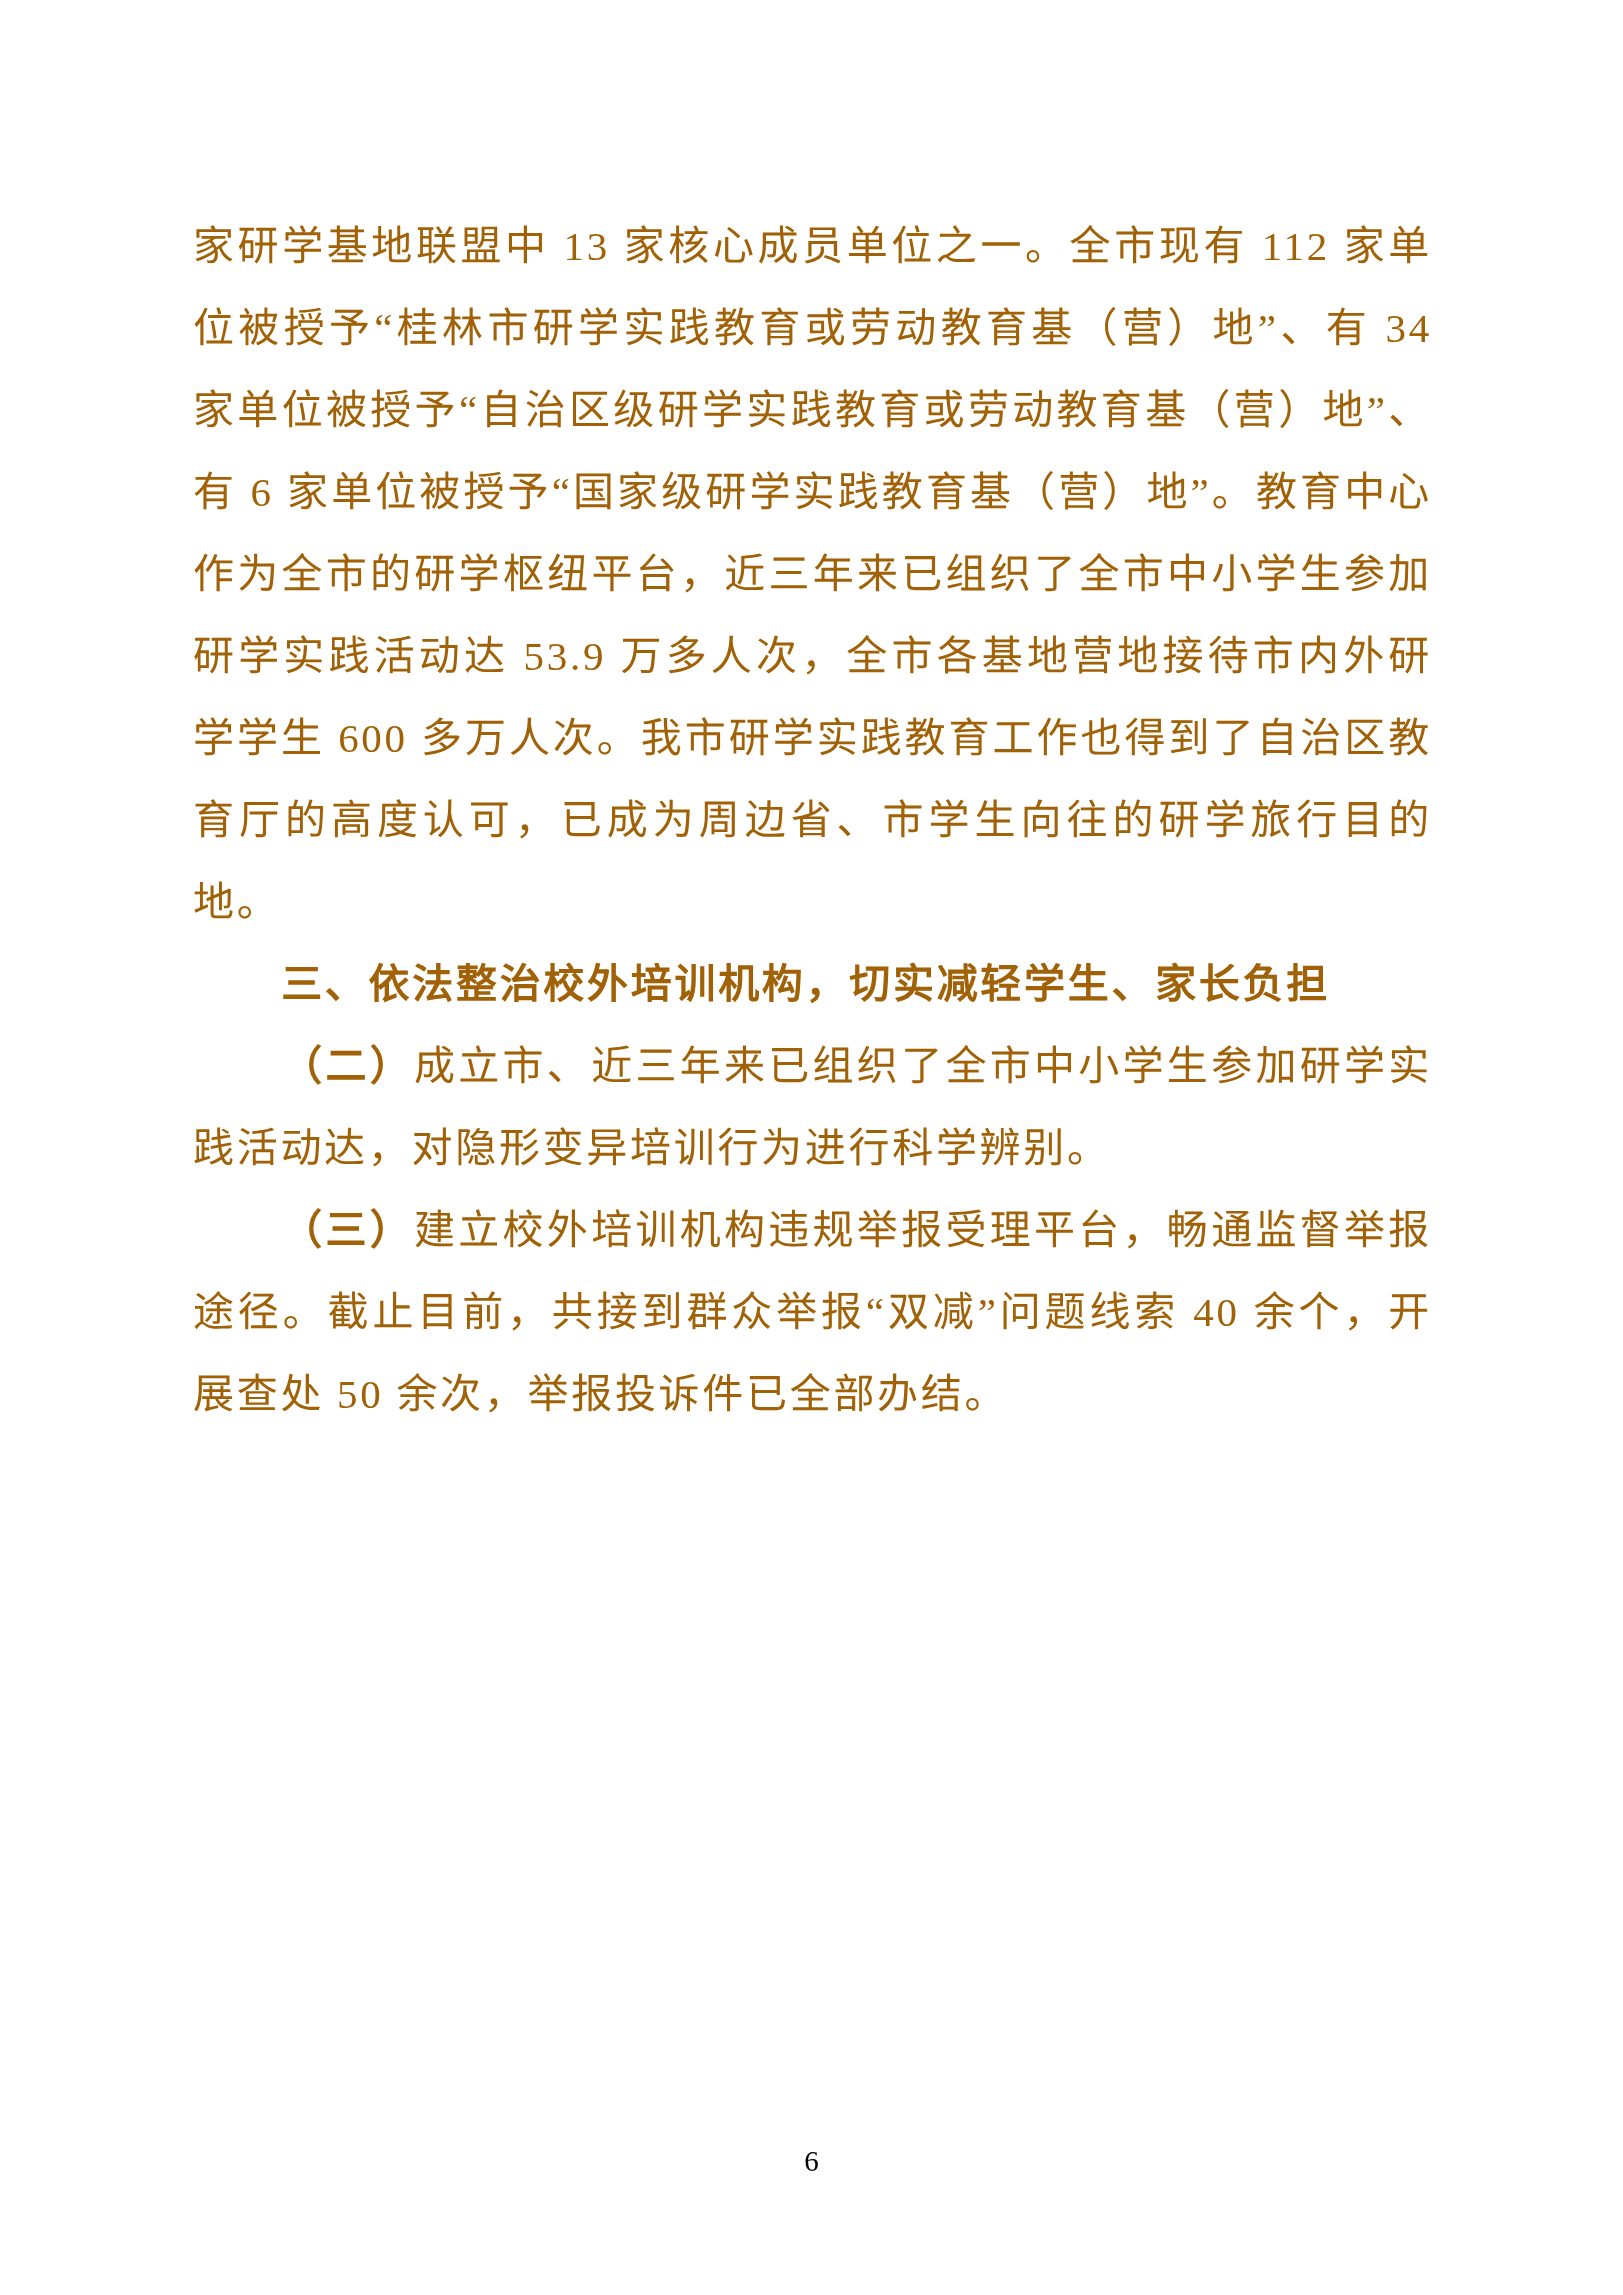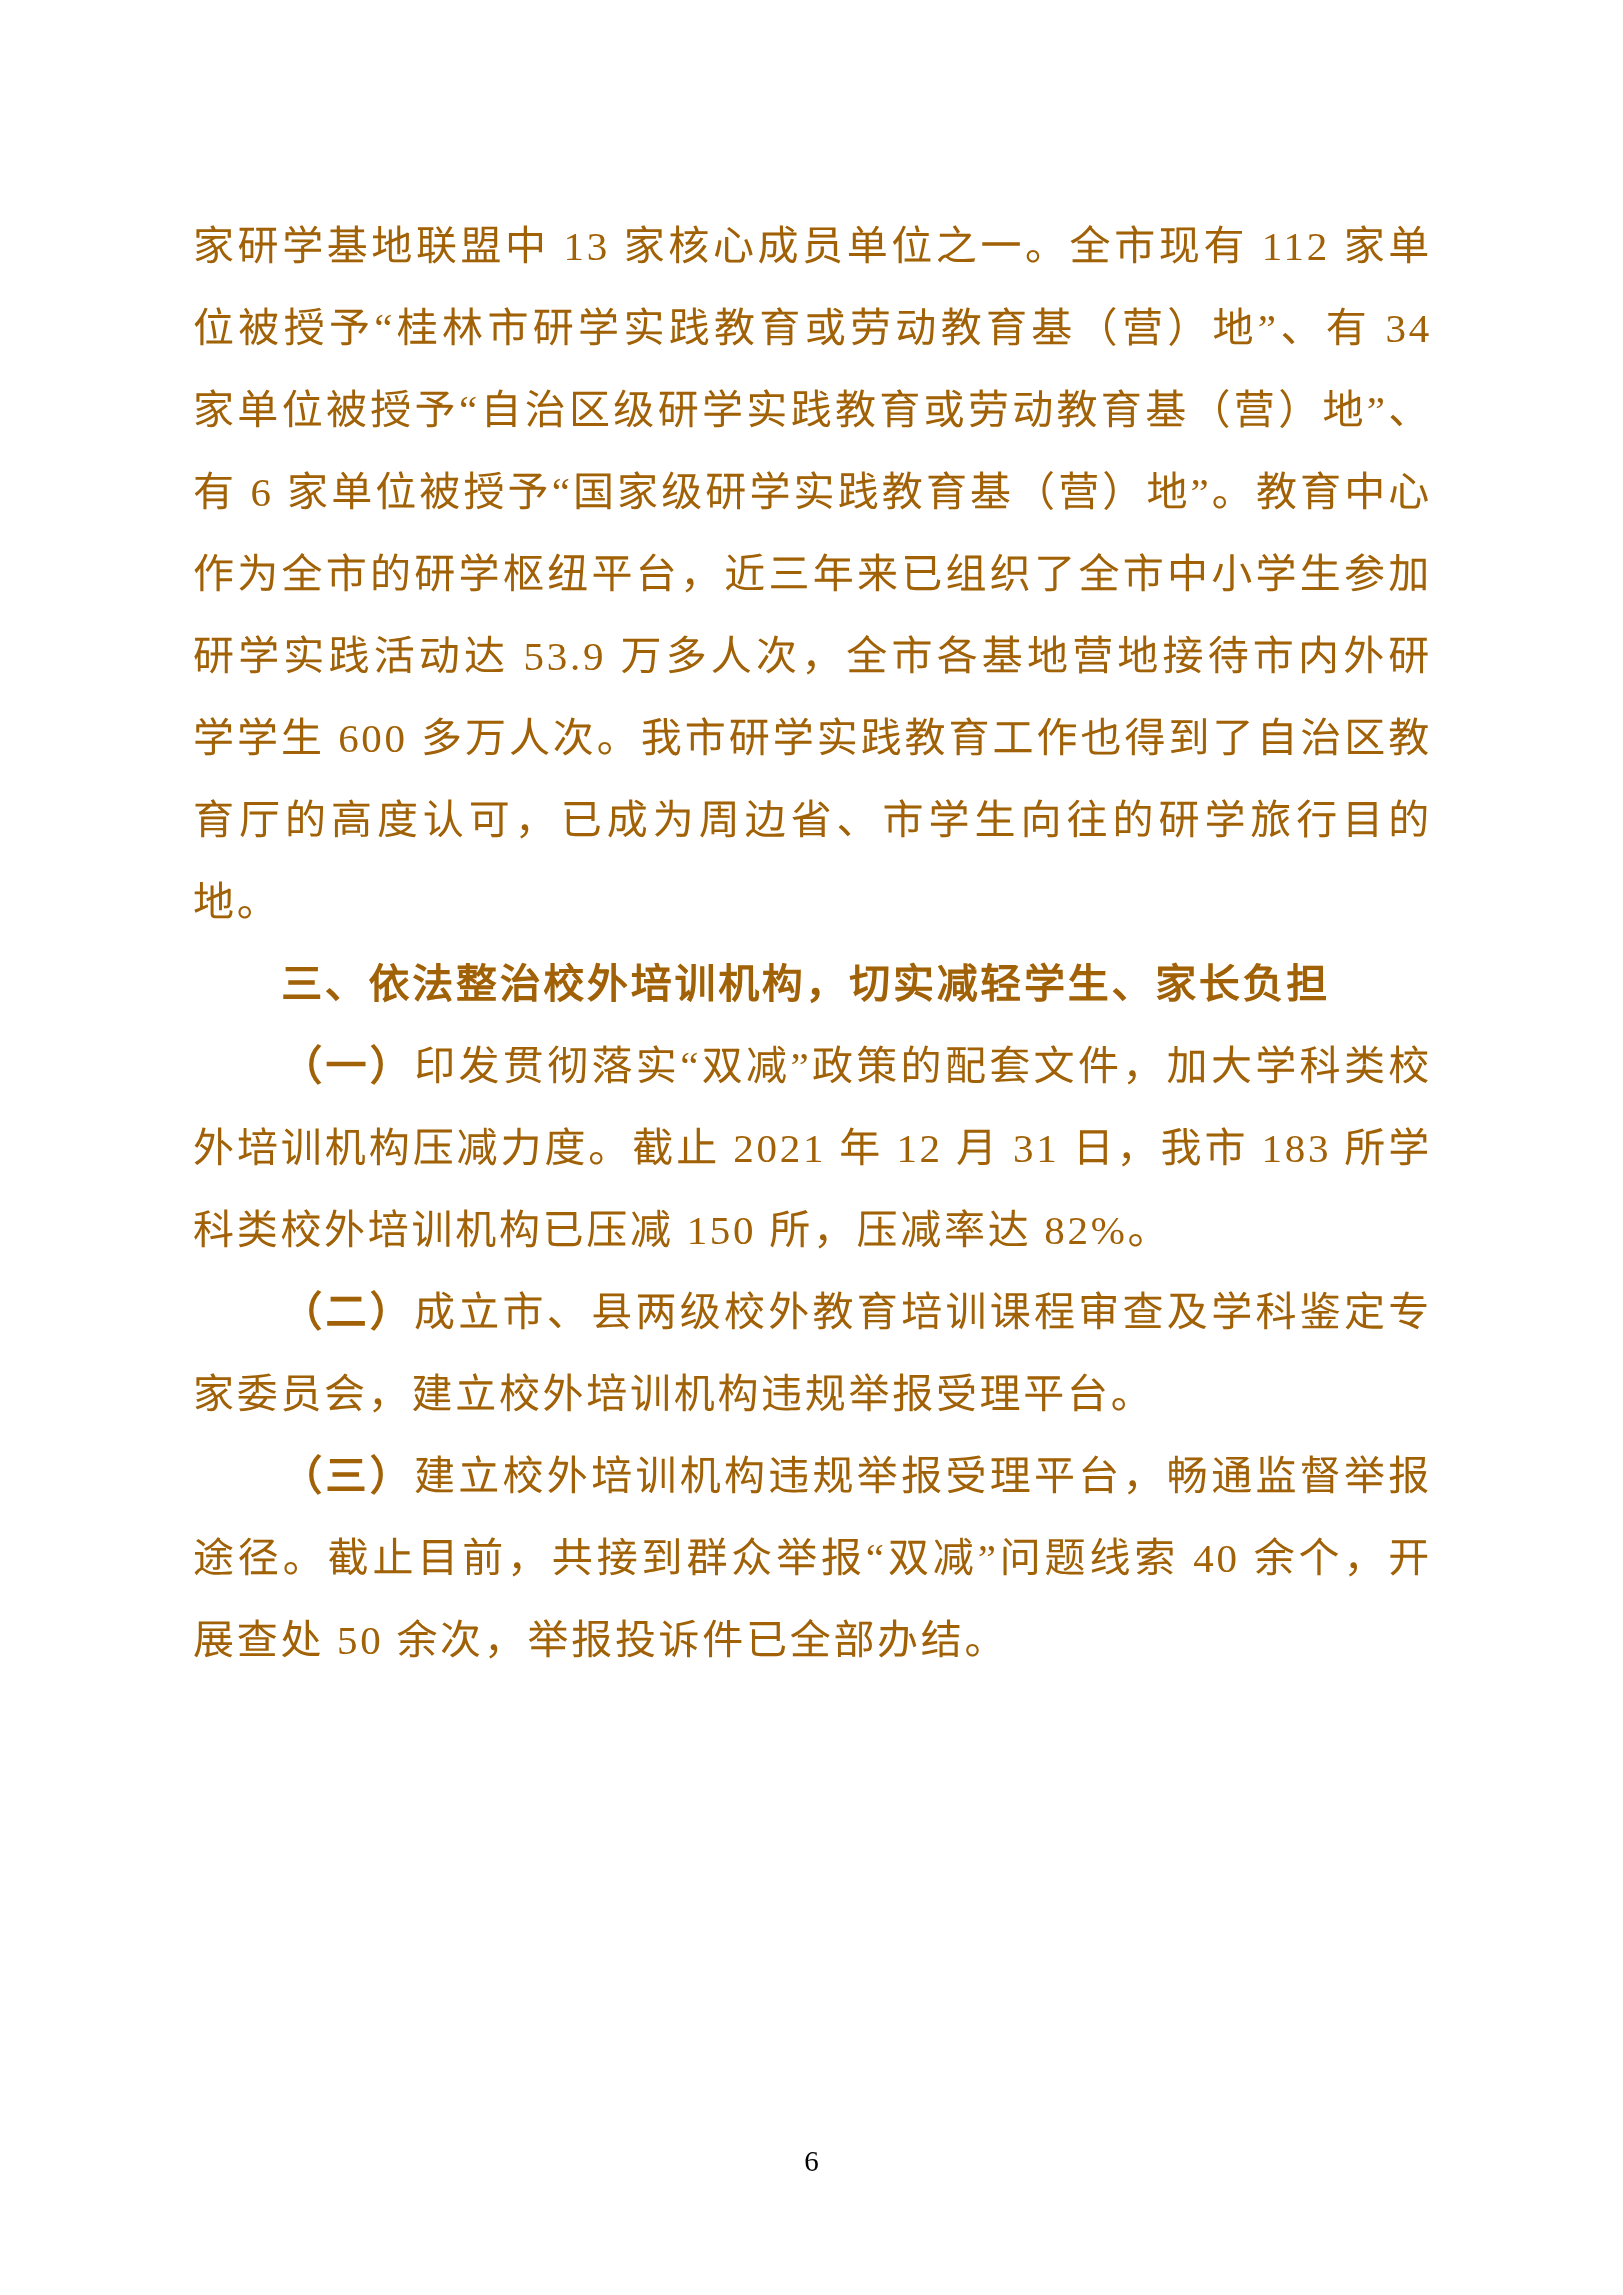--- a/index.html
+++ b/index.html
@@ -62,23 +62,22 @@
 </head>
 <body>
 
 <div class="page">
   <div class="content">
 
     <p class="para continued"><span>家研学基地联盟中 13 家核心成员单位之一。全市现有 112 家单位被授予“桂林市研学实践教育或劳动教育基（营）地”、有 34 家单位被授予“自治区级研学实践教育或劳动教育基（营）地”、有 6 家单位被授予“国家级研学实践教育基（营）地”。教育中心作为全市的研学枢纽平台，近三年来已组织了全市中小学生参加研学实践活动达 53.9 万多人次，全市各基地营地接待市内外研学学生 600 多万人次。我市研学实践教育工作也得到了自治区教育厅的高度认可，已成为周边省、市学生向往的研学旅行目的地。</span></p>
 
     <p class="heading"><span>三、依法整治校外培训机构，切实减轻学生、家长负担</span></p>
 
-    <p class="para"><span class="marker">（一）</span><span>印发贯彻落实“双减”政策的配套文件，加大学科类校外培训机构压减力度。截止 2021 年 12 月 31 日，我市 183 所学科类校外培训机构已压减 150 所，压减率达 82%。</span></p>
 
-    <p class="para"><span class="marker">（二）</span><span>成立市、县两级校外教育培训课程审查及学科鉴定专家委员会，建立校外培训机构违规举报受理平台。</span></p>
+    <p class="para"><span class="marker">（二）</span><span>成立市、近三年来已组织了全市中小学生参加研学实践活动达，对隐形变异培训行为进行科学辨别。</span></p>
 
     <p class="para"><span class="marker">（三）</span><span>建立校外培训机构违规举报受理平台，畅通监督举报途径。截止目前，共接到群众举报“双减”问题线索 40 余个，开展查处 50 余次，举报投诉件已全部办结。</span></p>
 
 
 
   </div>
 
   <div class="page-number">6</div>
 </div>
 

